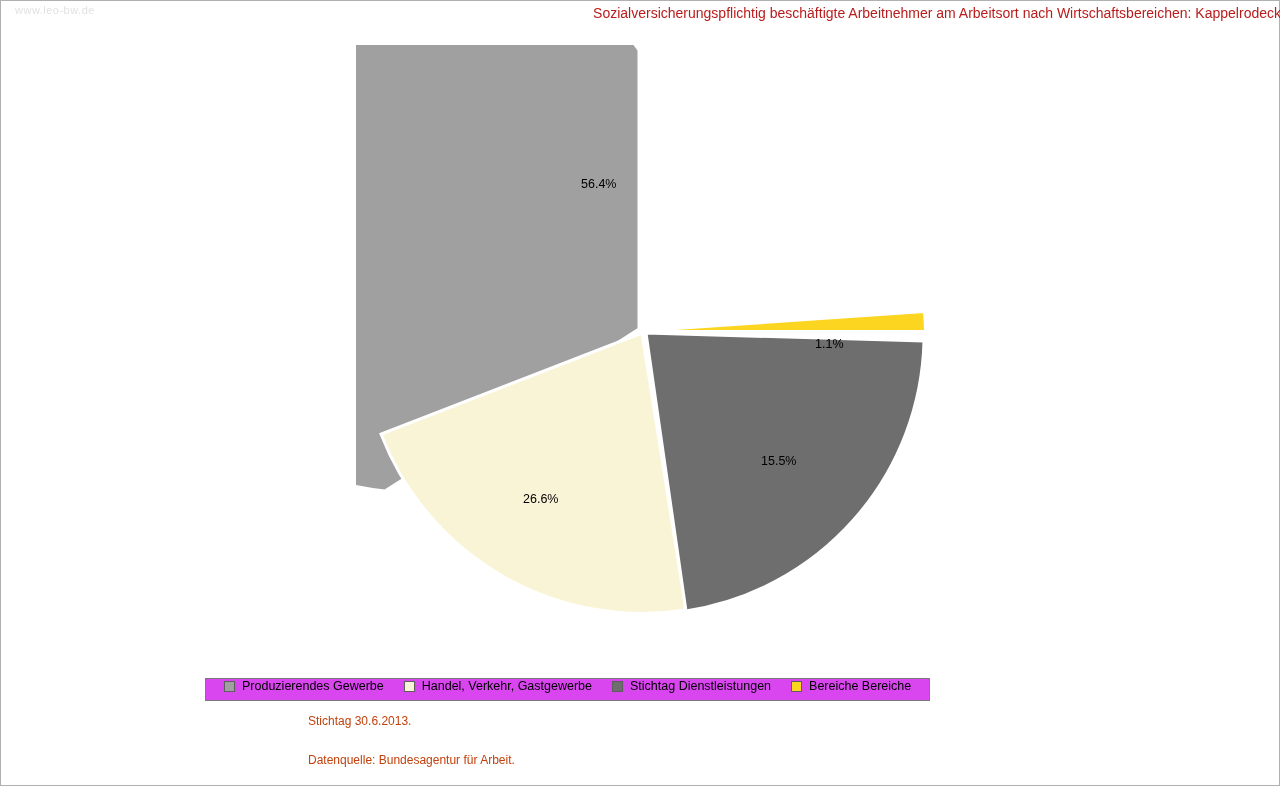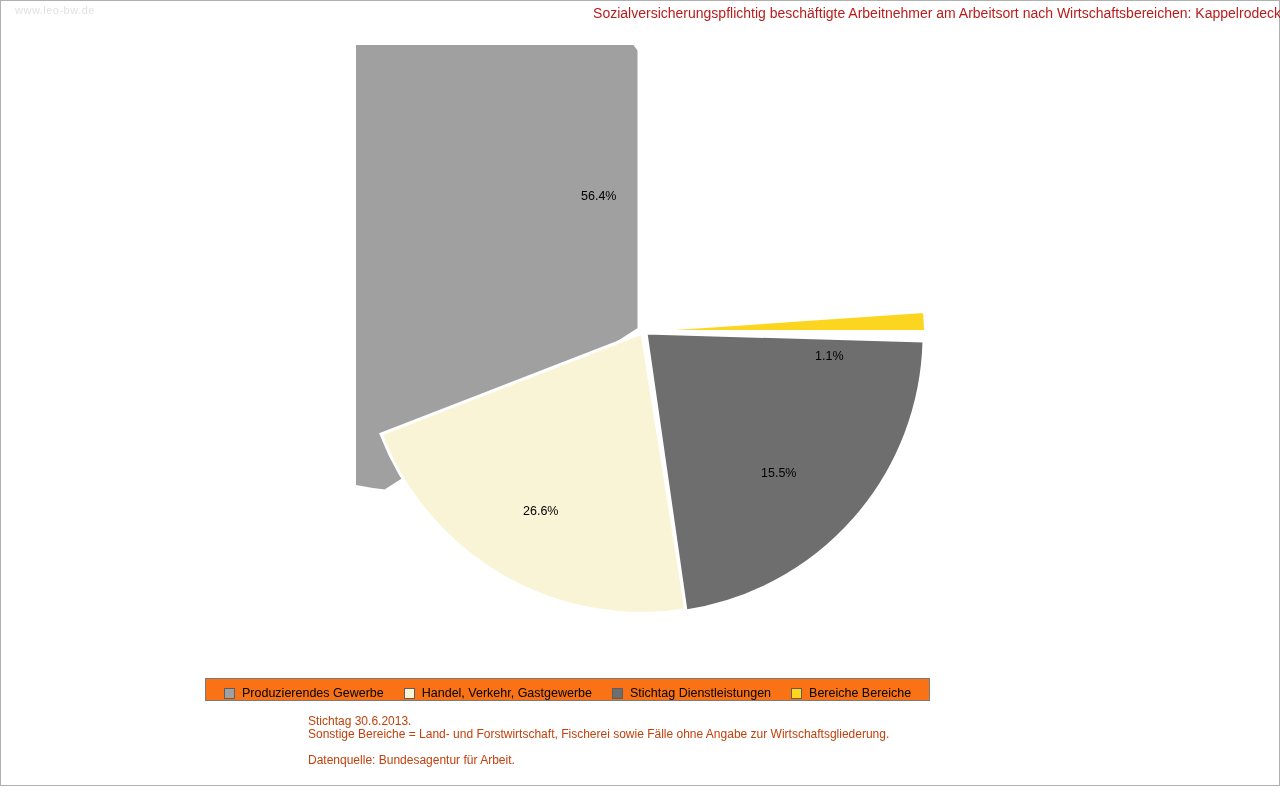--- a/index.html
+++ b/index.html
@@ -52,36 +52,35 @@
   #pie-svg {
     position: absolute;
     left: 0;
     top: 0;
   }
   .slice-label {
     position: absolute;
     font-size: 12.5px;
     color: #000000;
     white-space: nowrap;
-    margin-top: 12px;
   }
   #label-0 { left: 225px; top: 132px; }
   #label-1 { left: 167px; top: 447px; }
   #label-2 { left: 405px; top: 409px; }
   #label-3 { left: 459px; top: 292px; }
 
   #legend {
     position: absolute;
     left: 204px;
     top: 677px;
     height: 23px;
     border: 1px solid #7a7a7a;
-    background: #f97316;
+    background: #d946ef;
     display: flex;
-    align-items: flex-end;
+    align-items: flex-start;
     padding: 0 8px;
     box-sizing: border-box;
   }
   .legend-item {
     display: flex;
     align-items: center;
     margin: 0 10px;
   }
   .legend-swatch {
     width: 11px;
@@ -145,16 +144,15 @@
       <span class="legend-swatch" style="background:#6e6e6e"></span>
       <span class="legend-label">Stichtag Dienstleistungen</span>
     </div>
     <div class="legend-item">
       <span class="legend-swatch" style="background:#fcd521"></span>
       <span class="legend-label">Bereiche Bereiche</span>
     </div>
   </div>
 
   <div class="footnote" id="footnote-0">Stichtag 30.6.2013.</div>
-  <div class="footnote" id="footnote-1">Sonstige Bereiche = Land- und Forstwirtschaft, Fischerei sowie Fälle ohne Angabe zur Wirtschaftsgliederung.</div>
   <div class="footnote" id="footnote-2">Datenquelle: Bundesagentur für Arbeit.</div>
 
 </div>
 
 </body></html>

